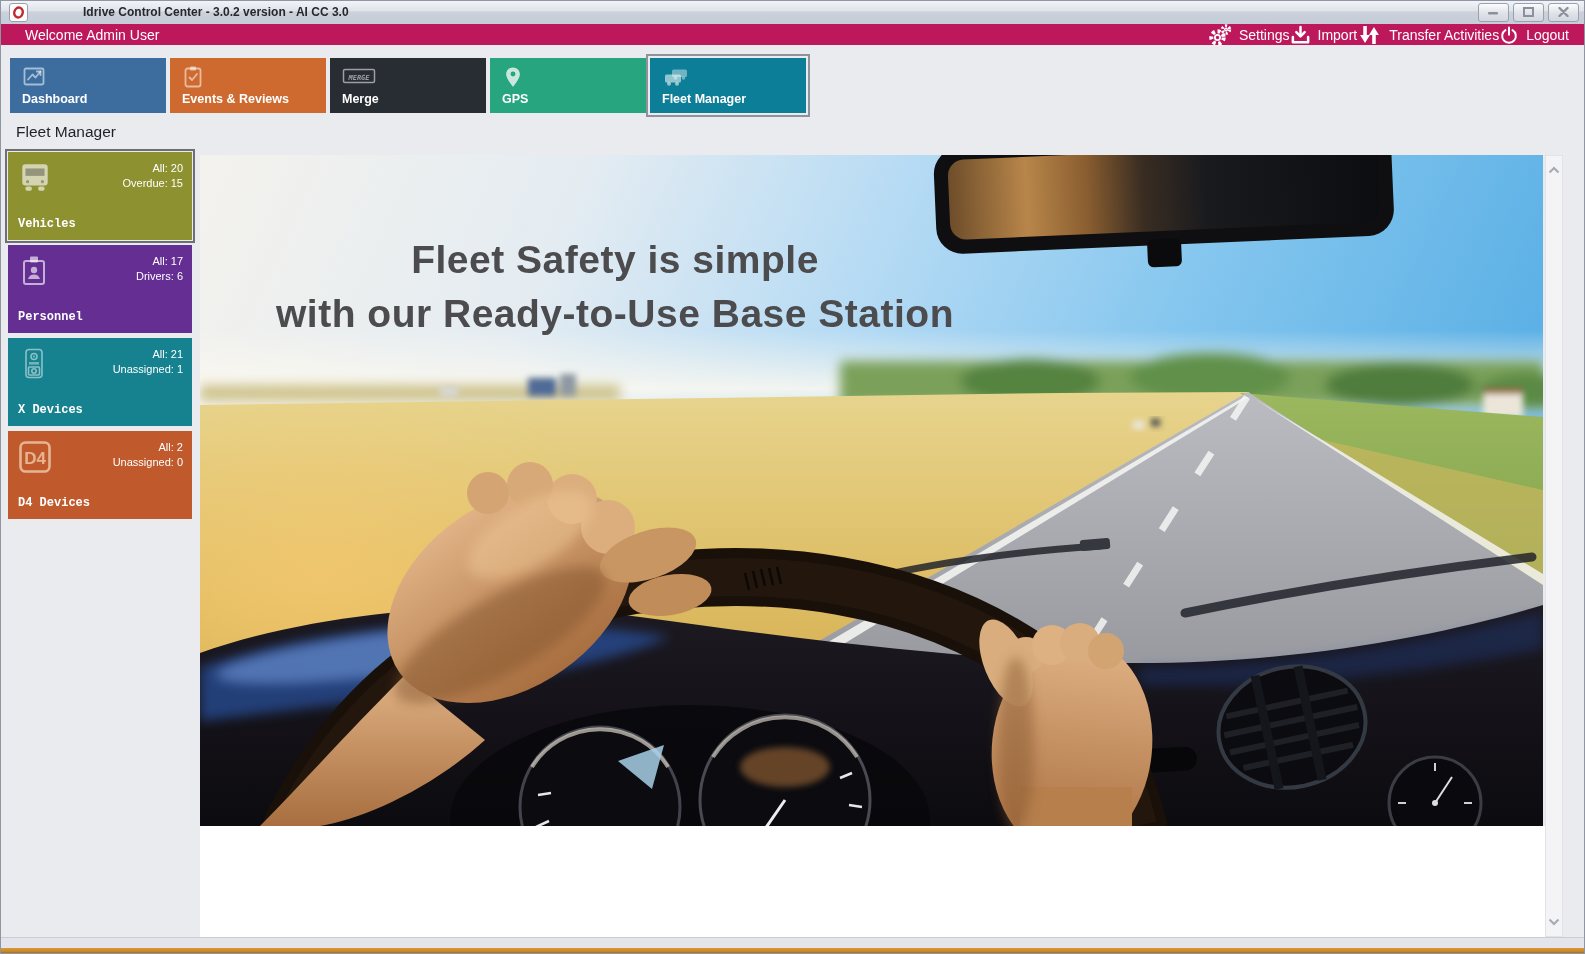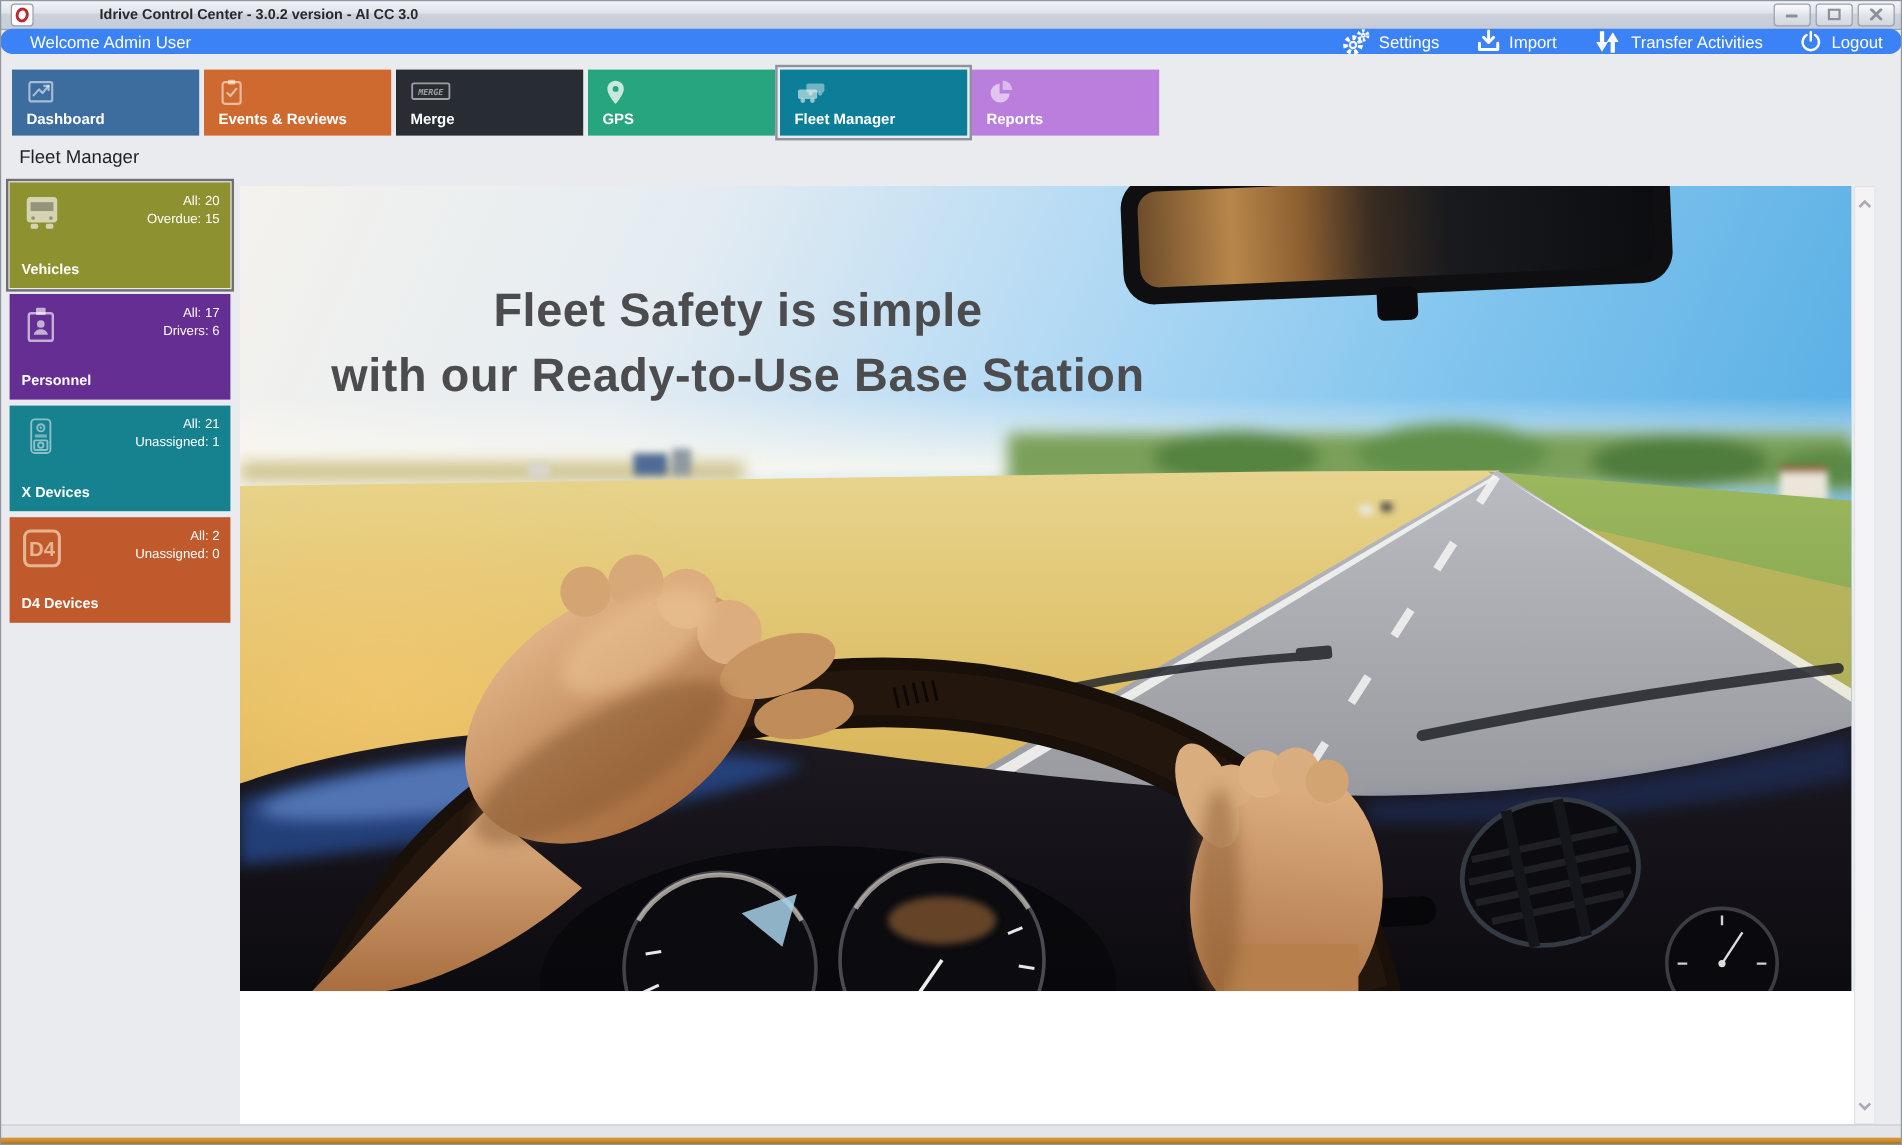--- a/index.html
+++ b/index.html
@@ -15,43 +15,43 @@
     background:linear-gradient(#f3f5f9 0%,#dfe3ea 45%,#ccd1db 50%,#c6ccd8 100%);
     border-bottom:1px solid #9aa0aa;display:flex;align-items:center;gap:48px;}
   .appicon{width:17px;height:17px;margin-left:9px;background:#fdfdfd;border:1px solid #9aa0aa;border-radius:3px;
     display:flex;align-items:center;justify-content:center;}
   .wintitle{margin-left:7px;font-size:12px;font-weight:bold;color:#26282c;}
   .winbtns{margin-left:auto;margin-right:6px;display:flex;gap:4px;}
   .winbtn{width:29px;height:17px;border:1px solid #98a1ad;border-radius:3px;
     background:linear-gradient(#fbfcfd,#dfe2e8 55%,#d3d7df);display:flex;align-items:center;justify-content:center;}
 
   
-  .toolbar{position:absolute;left:0;top:24px;right:0;height:21px;background:#3b82f6;
-    display:flex;align-items:center;color:#fff;border-radius:12px;}
+  .toolbar{position:absolute;left:0;top:24px;right:0;height:21px;background:#be185d;
+    display:flex;align-items:center;color:#fff;}
   .welcome{margin-left:25px;font-size:14px;}
-  .actions{margin-left:auto;display:flex;align-items:center;gap:30px;margin-right:16px;}
+  .actions{margin-left:auto;display:flex;align-items:flex-end;margin-right:16px;}
   .action{display:flex;align-items:center;gap:7px;font-size:14px;color:#fff;cursor:default;}
   .action svg{display:block;}
 
   
   .tabstrip{position:absolute;left:10px;top:58px;display:flex;gap:4px;}
   .tab{width:156px;height:55px;position:relative;color:#fff;}
   .tab .ticon{position:absolute;left:12px;top:7px;color:rgba(255,255,255,.55);}
   .tab .tlabel{position:absolute;left:12px;bottom:7px;font-size:12.5px;font-weight:bold;}
   .tab.selected::after{content:'';position:absolute;inset:-4px;border:2px solid #8d929b;}
 
   .pagetitle{position:absolute;left:16px;top:123px;font-size:15.5px;color:#1f2126;}
 
   
   .sidebar{position:absolute;left:8px;top:152px;width:184px;display:flex;flex-direction:column;gap:5px;}
   .card{height:88px;position:relative;color:#fff;}
   .card.selected{outline:2px solid #6d6f73;outline-offset:1px;}
   .card .cicon{position:absolute;left:9px;top:8px;color:rgba(255,255,255,.62);text-decoration:underline;}
   .card .stats{position:absolute;top:9px;right:9px;text-align:right;font-size:11px;line-height:15px;}
-  .card .cname{position:absolute;left:10px;bottom:9px;font-size:12px;font-weight:bold;}
+  .card .cname{position:absolute;left:10px;bottom:9px;font-size:12px;font-weight:bold;font-family:Liberation Mono, monospace;}
 
   
   .hero{position:absolute;left:200px;top:155px;width:1343px;height:671px;overflow:hidden;background:#bcd9ef;}
   .hero svg{display:block;}
   .headline{position:absolute;left:35px;top:78px;width:760px;text-align:center;
     color:#4c4c4e;font-weight:bold;font-size:39px;line-height:54px;letter-spacing:.5px;}
   .belowhero{position:absolute;left:200px;top:826px;width:1345px;height:111px;background:#ffffff;}
 
   
   .vscroll{position:absolute;left:1545px;top:155px;width:18px;height:782px;background:#f4f4f6;border:1px solid #e2e2e8;box-sizing:border-box;}
@@ -176,29 +176,20 @@
             <rect x="10" y="4.5" width="15" height="7.5" rx="1.5"></rect>
             <circle cx="13.5" cy="13" r="1.8"></circle>
             <circle cx="21.5" cy="13" r="1.8"></circle>
           </g>
         <rect x="3" y="9.5" width="16" height="8" rx="1.5"></rect>
           <circle cx="7" cy="18.8" r="2"></circle>
           <circle cx="15" cy="18.8" r="2"></circle>
       </svg>
     </span>
     <span class="tlabel">Fleet Manager</span>
-  </div>
-  <div class="tab" style="background-color: rgb(186, 127, 220);">
-    <span class="ticon">
-      <svg width="24" height="24" viewBox="0 0 24 24" fill="currentColor">
-        <path d="M11 4.5a8 8 0 1 0 8.5 8.5H11z"></path>
-        <path d="M13.5 2a8 8 0 0 1 8 8h-8z" opacity=".85"></path>
-      </svg>
-    </span>
-    <span class="tlabel">Reports</span>
   </div>
 </div>
 
 <div class="pagetitle">Fleet Manager</div>
 
 <div class="sidebar">
   <div class="card selected" style="background-color: rgb(142, 145, 48);">
     <span class="cicon">
       <svg width="36" height="36" viewBox="0 0 34 34" fill="currentColor">
         <rect x="5" y="4" width="24" height="20" rx="3"></rect>

